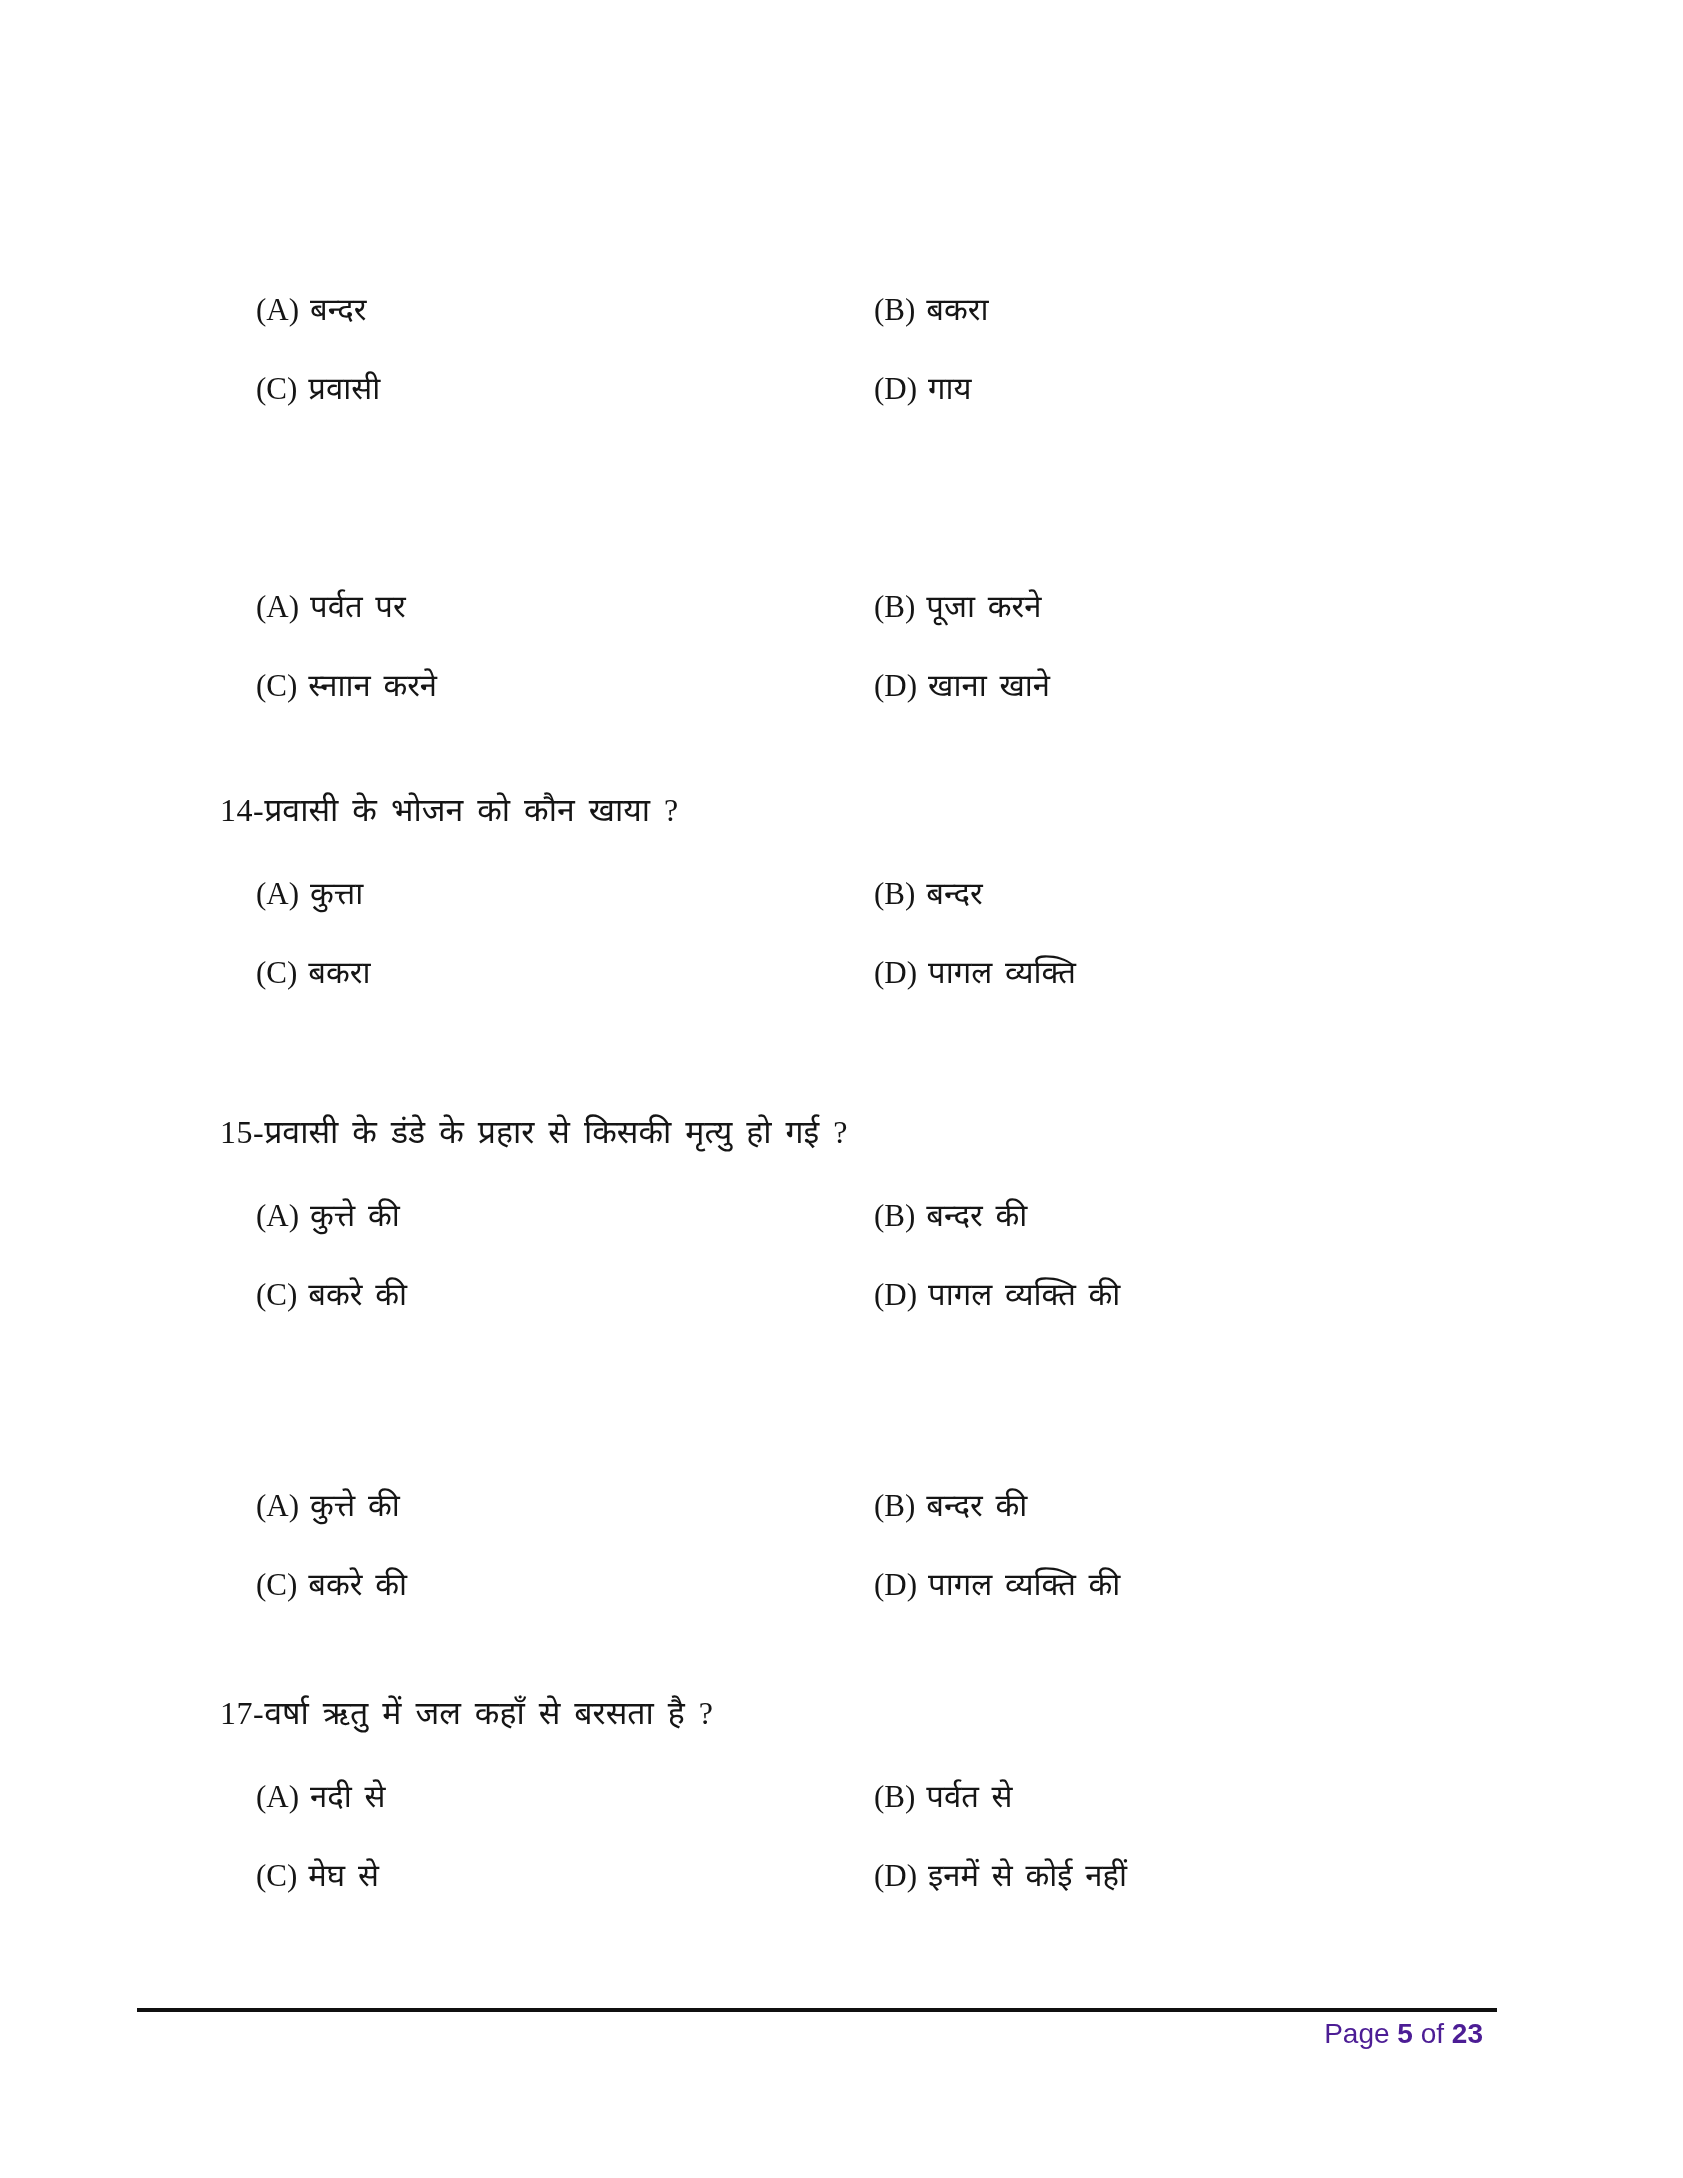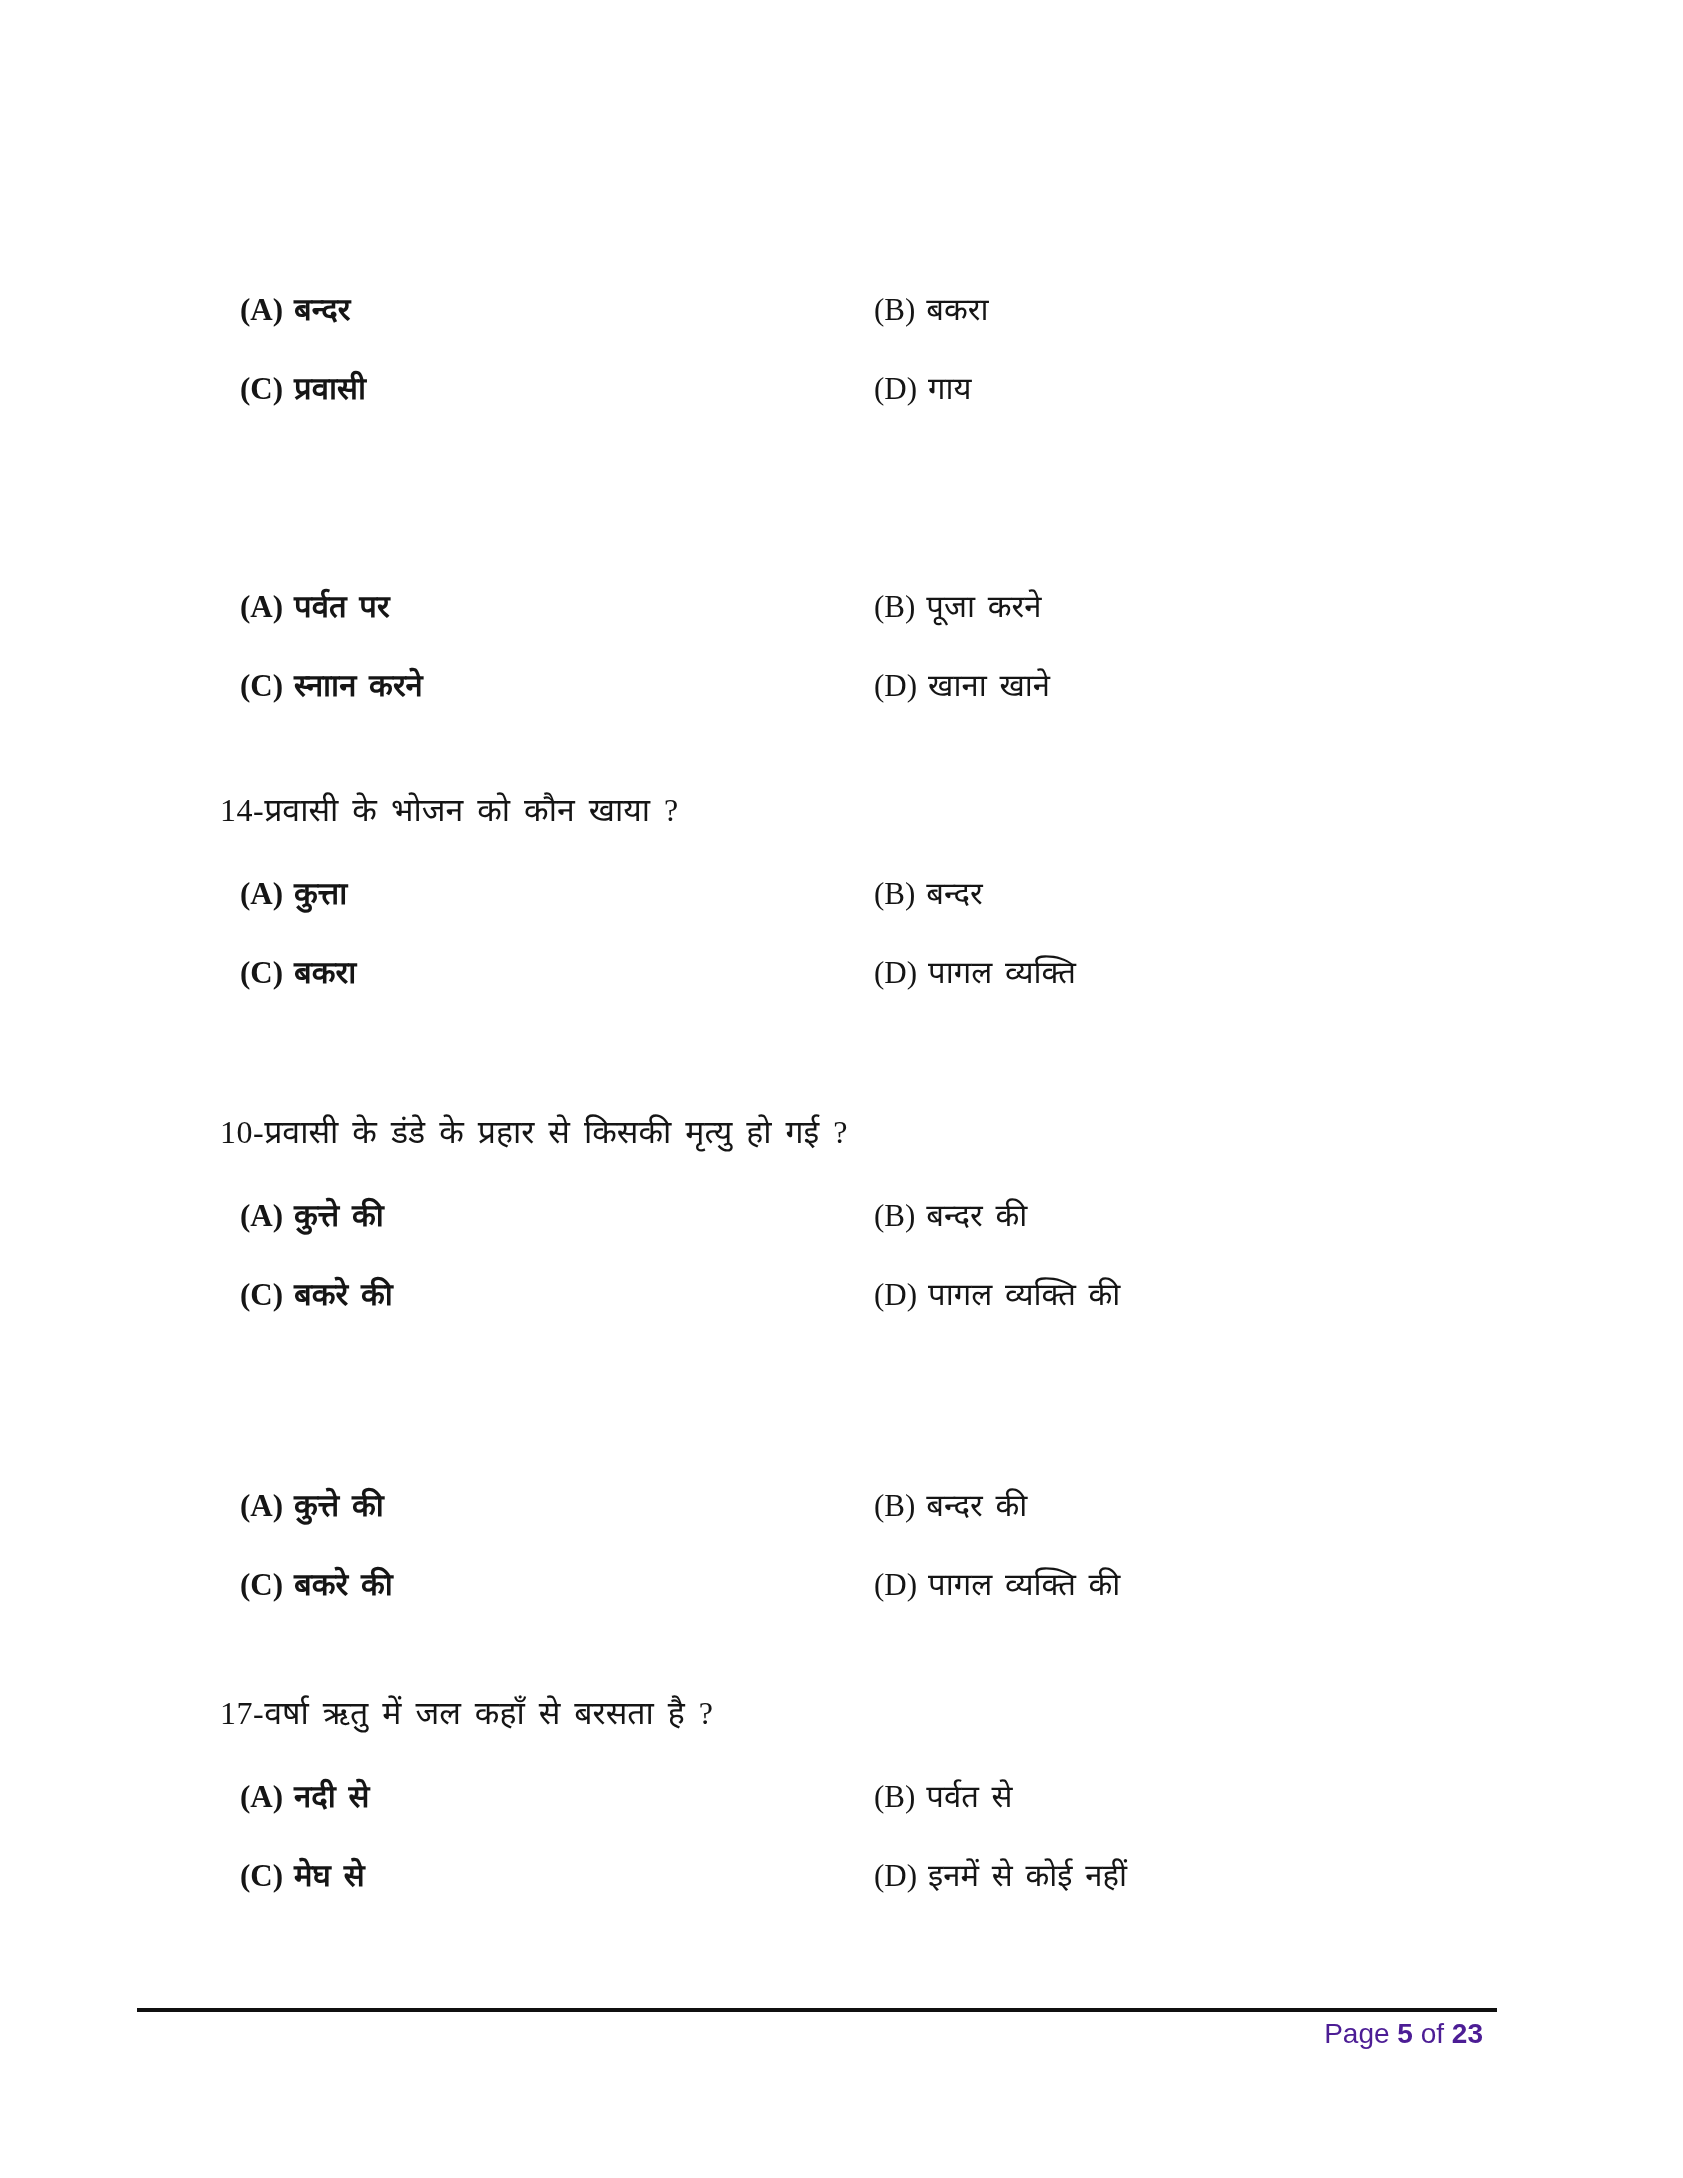--- a/index.html
+++ b/index.html
@@ -40,21 +40,21 @@
     position: absolute;
     font-size: 31px;
     white-space: nowrap;
     word-spacing: 5px;
   }
   .opt .opt-label {
     margin-right: 11px;
   }
   .row1 { top: 84px; }
   .row2 { top: 163px; }
-  .colA { left: 20px; font-weight: bold; }
+  .colA { left: 36px; }
   .colB { left: 654px; }
   .footer-line {
     position: absolute;
     left: 137px;
     top: 2008px;
     width: 1360px;
     height: 4px;
     background: #101010;
   }
   .footer-text {
@@ -116,21 +116,21 @@
     <div class="opt row2 colA">
       <span class="opt-label">(C)</span><span>बकरा</span>
     </div>
     <div class="opt row2 colB">
       <span class="opt-label">(D)</span><span>पागल व्यक्ति</span>
     </div>
   </section>
 
   <section class="question" style="top:1109px">
     <div class="q-line">
-      <span class="q-num">10-</span><span class="q-text">प्रवासी के डंडे के प्रहार से किसकी मृत्यु हो गई ?</span>
+      <span class="q-num">15-</span><span class="q-text">प्रवासी के डंडे के प्रहार से किसकी मृत्यु हो गई ?</span>
     </div>
     <div class="opt row1 colA">
       <span class="opt-label">(A)</span><span>कुत्ते की</span>
     </div>
     <div class="opt row1 colB">
       <span class="opt-label">(B)</span><span>बन्दर की</span>
     </div>
     <div class="opt row2 colA">
       <span class="opt-label">(C)</span><span>बकरे की</span>
     </div>

